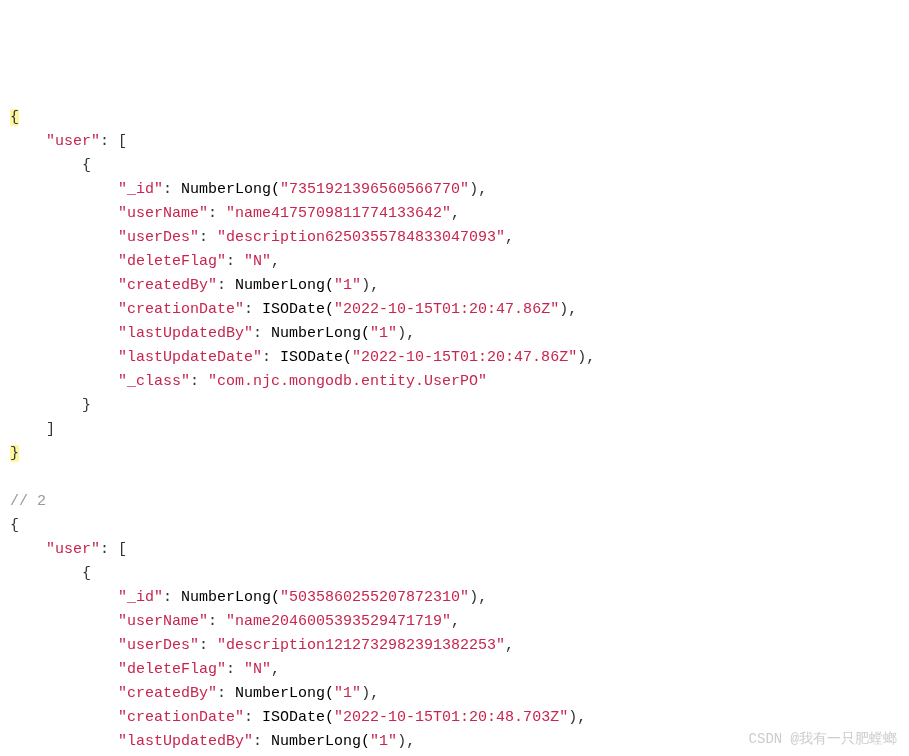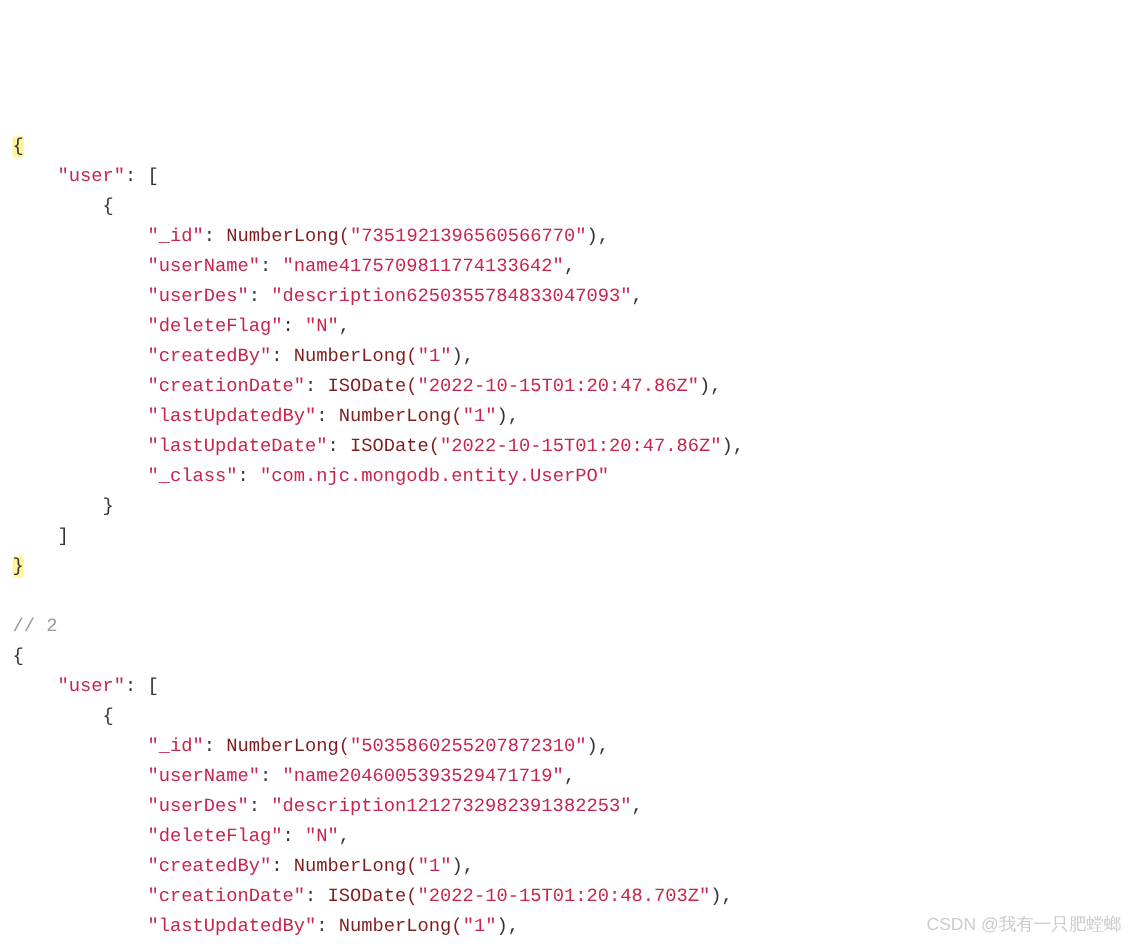--- a/index.html
+++ b/index.html
@@ -12,30 +12,30 @@
     color: #333;
     white-space: pre;
     position: relative;
     width: 909px;
     height: 756px;
     box-sizing: border-box;
     overflow: hidden;
   }
   .key { color: #c7254e; }
   .str { color: #c7254e; }
-  .fn  { color: #7f1d1d; margin-top: 16px; }
+  .fn  { color: #000000; margin-top: 16px; }
   .punc{ color: #333; }
   .comment { color: #999; }
   .hl { background: #fff59d; border-radius: 2px; }
   .watermark {
     position: absolute;
     bottom: 6px;
     right: 12px;
     color: #ccc;
-    font-family: Liberation Sans, sans-serif;
+    font-family: Liberation Mono, monospace;
     font-size: 14px;
   }
 </style>
 </head>
 <body>
 
 
 
 <div><span class="hl punc">{</span>
     <span class="key">"user"</span><span class="punc">: [</span>

